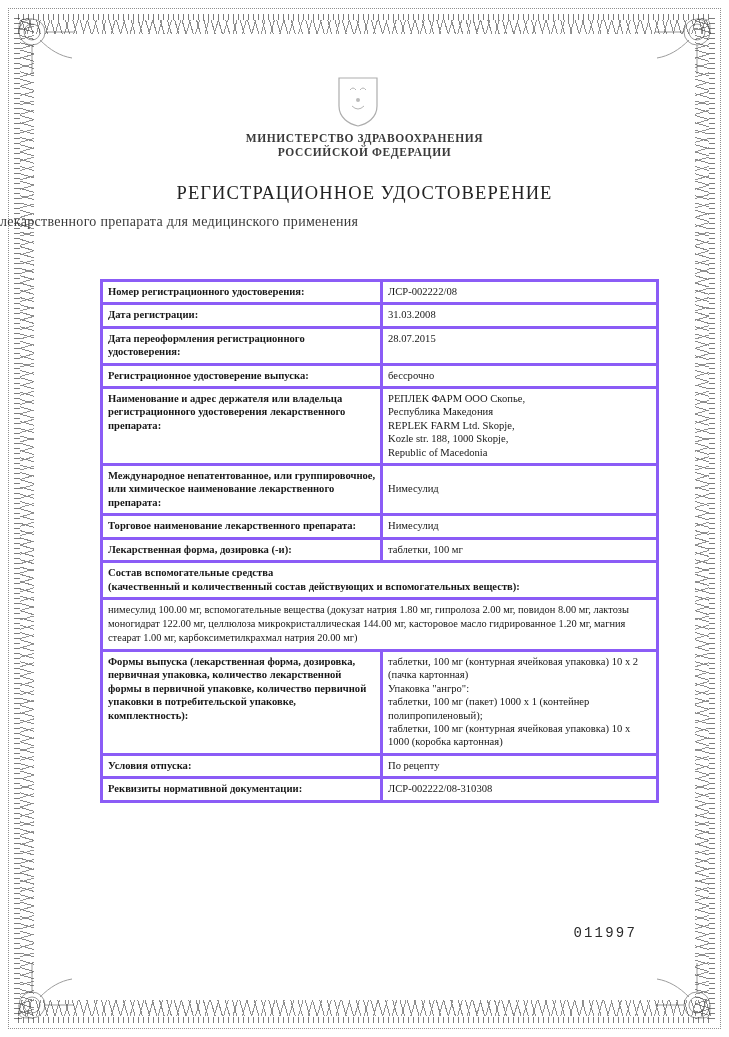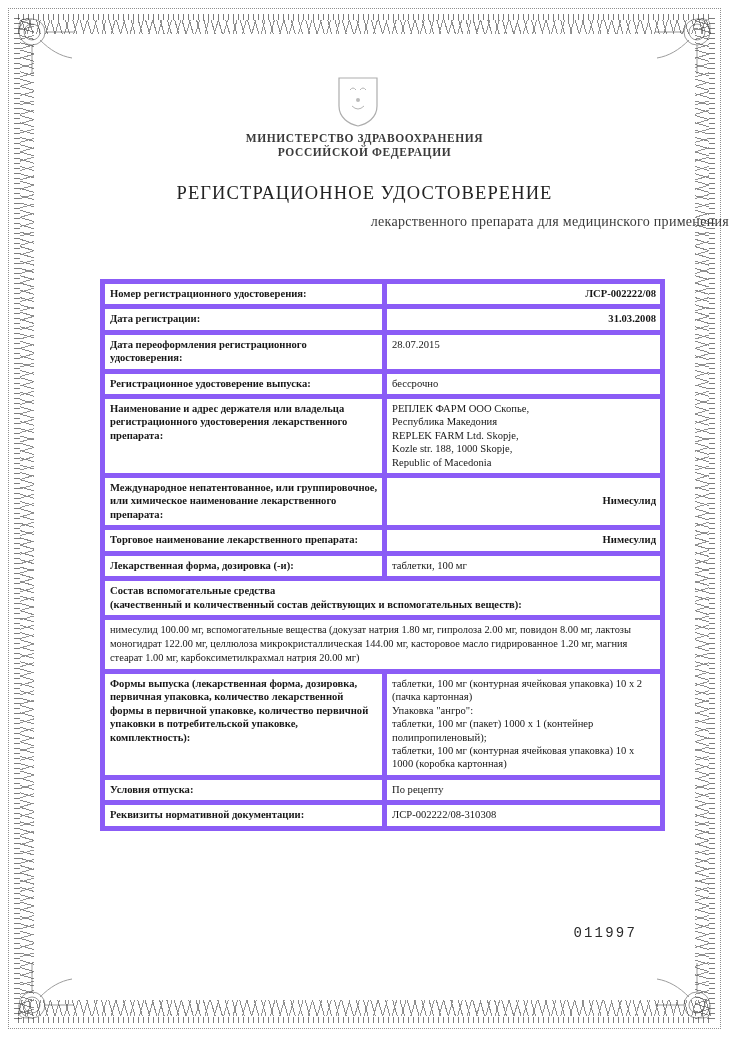--- a/index.html
+++ b/index.html
@@ -104,50 +104,50 @@
     top: 183px;
     text-align: center;
     font-size: 18.5px;
     letter-spacing: 1.1px;
     color: #222;
   }
   .doc-subtitle {
     position: absolute;
     left: 0; right: 0;
     top: 214px;
-    text-align: right;
+    text-align: left;
     font-size: 14px;
     letter-spacing: 0.3px;
     color: #3a3a3a;
   }
 
   
   .cert-table {
     position: absolute;
     left: 100px;
     top: 279px;
     width: 532px;
     border-collapse: collapse;
     table-layout: fixed;
     font-size: 10.6px;
     line-height: 13.4px;
     color: #171717;
   }
   .cert-table td {
-    border: 5px solid #8b5cf6;
+    border: 3px solid #8b5cf6;
     padding: 3px 4px 4px 5px;
     vertical-align: top;
   }
   .col-label { width: 268px; font-weight: 600; }
   .col-value { width: 264px; }
 
   td.value-centered {
-    text-align: right;
+    text-align: left;
     vertical-align: middle;
-    font-weight: 700;
+    font-weight: 400;
     margin-left: 8px;
   }
   td.value-left { text-align: left; }
   td.label-mid { vertical-align: middle; }
 
   .full-span {
     font-weight: 600;
   }
   .composition-body {
     font-weight: 400;

